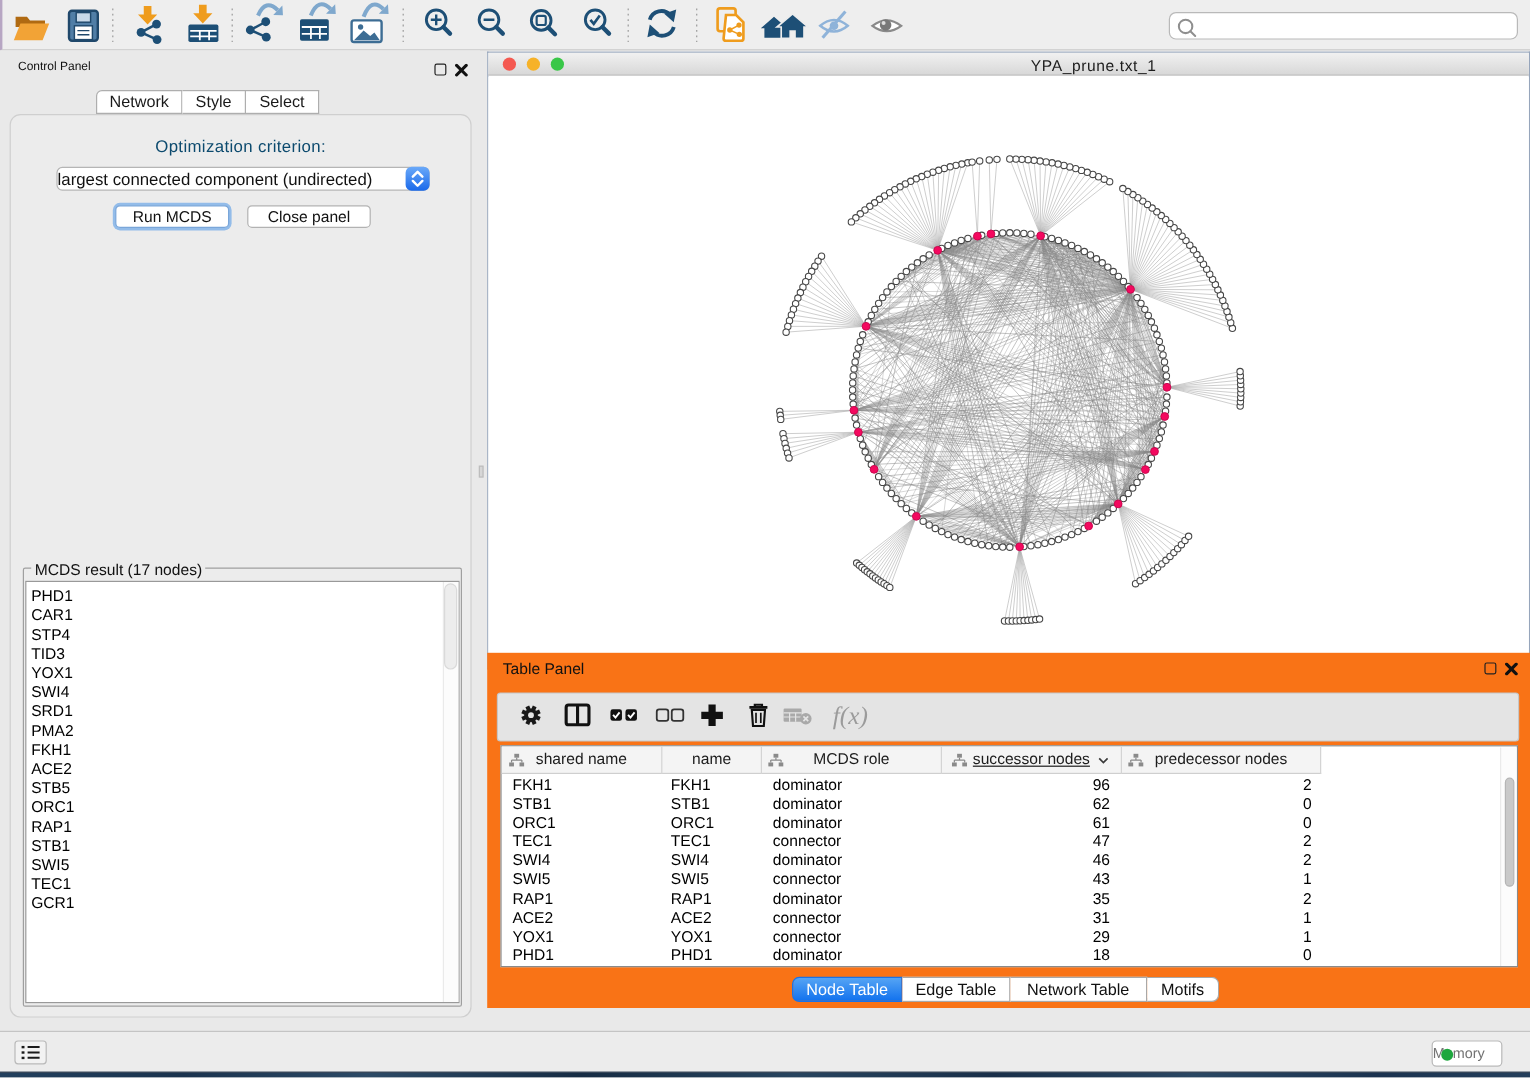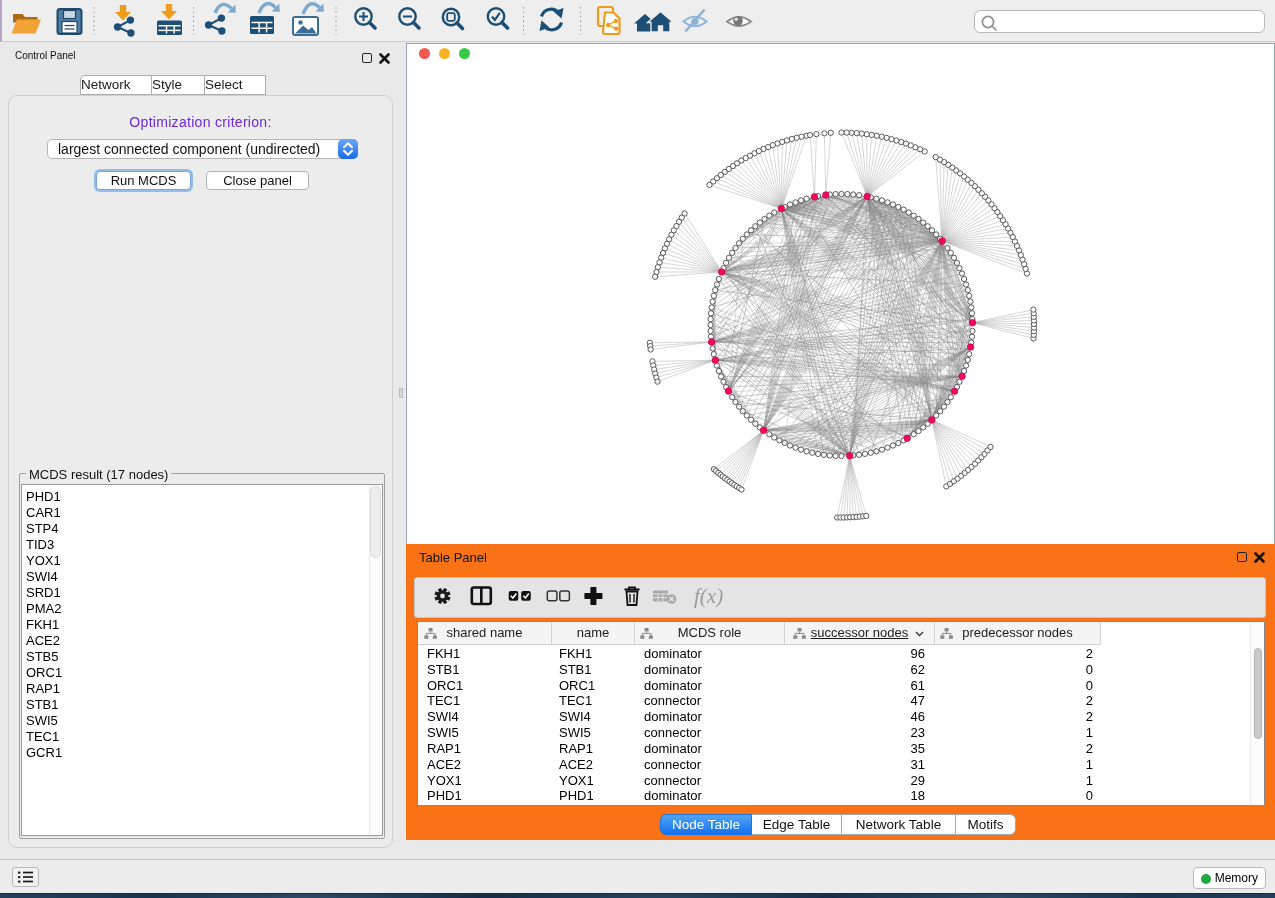--- a/index.html
+++ b/index.html
@@ -11,26 +11,26 @@
   #toolbar { left:0; top:0; width:1275px; height:42px; background:#eeeeee; border-bottom:1px solid #cbcbcb; border-left:2px solid #b7a6c3;}
   #searchbox { position:absolute; left:972px; top:10px; width:291px; height:23px; background:#fff; border:1px solid #b9b9b9; border-radius:6px; }
 
   
   #cpanel { left:0; top:42px; width:400px; height:817px; background:#e9e9e9; }
   #cp-title { position:absolute; left:15px; top:8px; font-size:10px; color:#111; }
   .wbtn-sq { position:absolute; width:10px; height:10px; border:1.5px solid #222; border-radius:2px;}
   .wbtn-x  { position:absolute; font-size:13px; font-weight:bold; color:#111; line-height:11px;}
   #cp-inner { position:absolute; left:8px; top:53px; width:385px; height:753px; background:#ececec; border:1px solid #cfcfcf; border-radius:9px; }
   .tabs { position:absolute; display:flex; }
-  .tab { height:20px; line-height:18px; background:#fff; border:1px solid #aeaeae; border-left:none; font-size:13.5px; color:#1a1a1a; text-align:left; }
+  .tab { height:20px; line-height:18px; background:#fff; border:1px solid #aeaeae; border-left:none; font-size:13.5px; color:#1a1a1a; text-align:center; }
   .tab.first { border-left:1px solid #aeaeae; border-radius:5px 0 0 0;}
   .tab.last { border-radius:0 5px 0 0;}
   .tab.sel { background:#1e80f4; color:#fff; border-color:#1e80f4; border-radius:4px 4px 0 0;margin-top:41px;}
-  #opt-label { position:absolute; left:0; width:100%; text-align:center; top:18px; font-size:14px; letter-spacing:0.3px; color:#6d28d9;}
-  #combo { position:absolute; left:38px; top:43px; width:311px; height:20px; background:#fff; border:1px solid #b5b5b5; border-radius:5px; font-size:14px; line-height:18px; padding-left:10px; color:#111;}
+  #opt-label { position:absolute; left:0; width:100%; text-align:center; top:18px; font-size:14px; letter-spacing:0.3px; color:#0c4a6e;}
+  #combo { position:absolute; left:38px; top:43px; width:311px; height:20px; background:#fff; border:1px solid #b5b5b5; border-radius:5px; font-size:14px; line-height:18px; padding-left:0; color:#111;}
   #combo .btn { position:absolute; right:-1px; top:-1px; width:20px; height:20px; border-radius:5px; background:linear-gradient(#6aa9f9,#1a69ea); }
   .pbtn { position:absolute; top:75px; height:19px; background:#fff; border:1px solid #b2b2b2; border-radius:4px; font-size:13px; text-align:center; line-height:17px; color:#111; }
   #runbtn { left:87px; width:95px; box-shadow:0 0 0 2px #93bce9; border-color:#7aa6d9;}
   #closebtn { left:197px; width:103px; }
   #fieldset { position:absolute; left:10px; top:377px; width:366px; height:366px; border:1px solid #9f9f9f; border-radius:2px; }
   #fieldset legend { position:absolute; top:-7px; left:6px; background:#ececec; padding:0 3px; font-size:13px; color:#111;}
   #mlist { position:absolute; left:1px; top:10px; width:362px; height:352px; background:#fff; border:1px solid #999; font-size:13px; line-height:16px; padding:4px 0 0 4px; color:#000;}
   #mlist-sb { position:absolute; right:0px; top:0px; width:13px; height:350px; background:#fcfcfc; border-left:1px solid #eaeaea;}
   #mlist-th { position:absolute; right:1px; top:1px; width:11px; height:72px; background:#ededed; border:1px solid #dadada; border-radius:6px;}
 
@@ -56,21 +56,21 @@
   #tp-sbth { position:absolute; left:3px; top:25px; width:8px; height:91px; background:#c9c9c9; border:1px solid #b5b5b5; border-radius:5px;}
   .btab { height:21px; background:#fff; border:1px solid #a8a8a8; border-left:none; font-size:13.5px; line-height:19px; color:#111; text-align:center;}
   .btab.first { border-left:1px solid #a8a8a8; border-radius:6px 0 0 6px;}
   .btab.last { border-radius:0 6px 6px 0;}
   .btab.sel { background:linear-gradient(#55a4f4,#1272ee); color:#fff; border-color:#1a73e8;}
   #btabs { position:absolute; left:254px; top:270px; display:flex; }
 
   
   #statusbar { left:0; top:859px; width:1275px; height:34px; background:#ececec; border-top:1px solid #c4c4c4;}
   #listbtn { position:absolute; left:12px; top:7px; width:27px; height:20px; background:#f2f2f2; border:1px solid #b9b9b9; border-radius:3px;}
-  #membtn { position:absolute; left:1193px; top:7px; width:73px; height:22px; background:#fff; border:1px solid #b9b9b9; border-radius:4px; font-size:12px; line-height:20px; color:#000000; text-align:right; padding-right:7px;}
+  #membtn { position:absolute; left:1193px; top:7px; width:59px; height:22px; background:#fff; border:1px solid #b9b9b9; border-radius:4px; font-size:12px; line-height:20px; color:#737373; padding-right:7px;}
   #memdot { position:absolute; left:7px; top:5.5px; width:10px; height:10px; border-radius:50%; background:#1ea73e;}
   #wallpaper { left:0; top:893px; width:1275px; height:5px; border-top:1px solid #16293f;
     background:linear-gradient(90deg,#22405e,#1a334e 12%,#2c4a66 24%,#162c44 38%,#27445f 52%,#192f49 65%,#2a4763 78%,#1b3350 90%,#243f5c); }
   .grip { position:absolute; background:#d7d7d7; border:1px solid #bdbdbd; }
 </style>
 </head>
 <body>
   <div class="abs" id="toolbar">
     <svg width="1273" height="42" viewBox="0 0 1273 42" style="position:absolute;left:0;top:0;">
       <line x1="92" y1="7" x2="92" y2="35" stroke="#9a9a9a" stroke-width="1" stroke-dasharray="1.5,3"></line>
@@ -202,20 +202,23 @@
         <div id="mlist">PHD1<br>CAR1<br>STP4<br>TID3<br>YOX1<br>SWI4<br>SRD1<br>PMA2<br>FKH1<br>ACE2<br>STB5<br>ORC1<br>RAP1<br>STB1<br>SWI5<br>TEC1<br>GCR1
           <div id="mlist-sb"></div><div id="mlist-th"></div>
         </div>
       </div>
     </div>
   </div>
 
   <div class="abs grip" style="left:399px; top:388px; width:4px; height:10px;"></div>
 
   <div class="abs" id="netwin">
+    <div id="nettitle">
+      <span>YPA_prune.txt_1</span>
+    </div>
     <div class="tl" style="left:12px; background:#f45951;"></div>
     <div class="tl" style="left:32px; background:#f6b229;"></div>
     <div class="tl" style="left:52px; background:#39c748;"></div>
     <div id="netcanvas"><svg width="867" height="491" viewBox="0 0 867 491">
 <g stroke="#909090" stroke-width="0.7" stroke-opacity="0.42">
 <line x1="374.4" y1="144.6" x2="555.0" y2="209.5"></line>
 <line x1="374.4" y1="144.6" x2="549.9" y2="198.9"></line>
 <line x1="374.4" y1="144.6" x2="543.8" y2="188.8"></line>
 <line x1="374.4" y1="144.6" x2="536.9" y2="179.3"></line>
 <line x1="374.4" y1="144.6" x2="525.0" y2="166.3"></line>
@@ -1313,21 +1316,21 @@
         <span class="c1">SWI4</span>
         <span class="c2">SWI4</span>
         <span class="c3">dominator</span>
         <span class="c4">46</span>
         <span class="c5">2</span>
       </div>
       <div class="trow" style="top:103px;">
         <span class="c1">SWI5</span>
         <span class="c2">SWI5</span>
         <span class="c3">connector</span>
-        <span class="c4">23</span>
+        <span class="c4">43</span>
         <span class="c5">1</span>
       </div>
       <div class="trow" style="top:119px;">
         <span class="c1">RAP1</span>
         <span class="c2">RAP1</span>
         <span class="c3">dominator</span>
         <span class="c4">35</span>
         <span class="c5">2</span>
       </div>
       <div class="trow" style="top:135px;">

